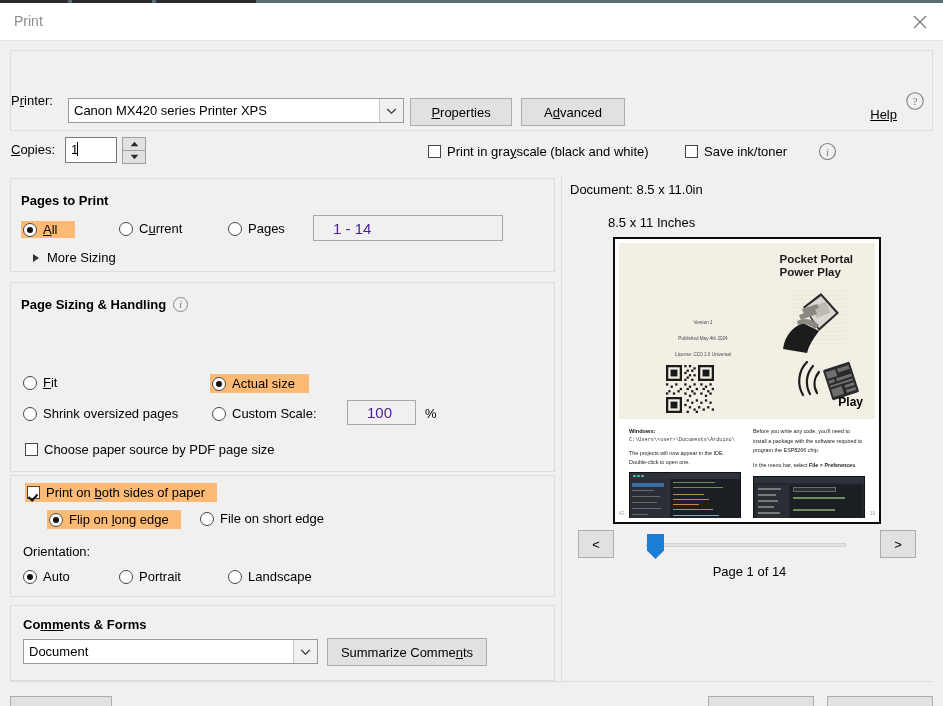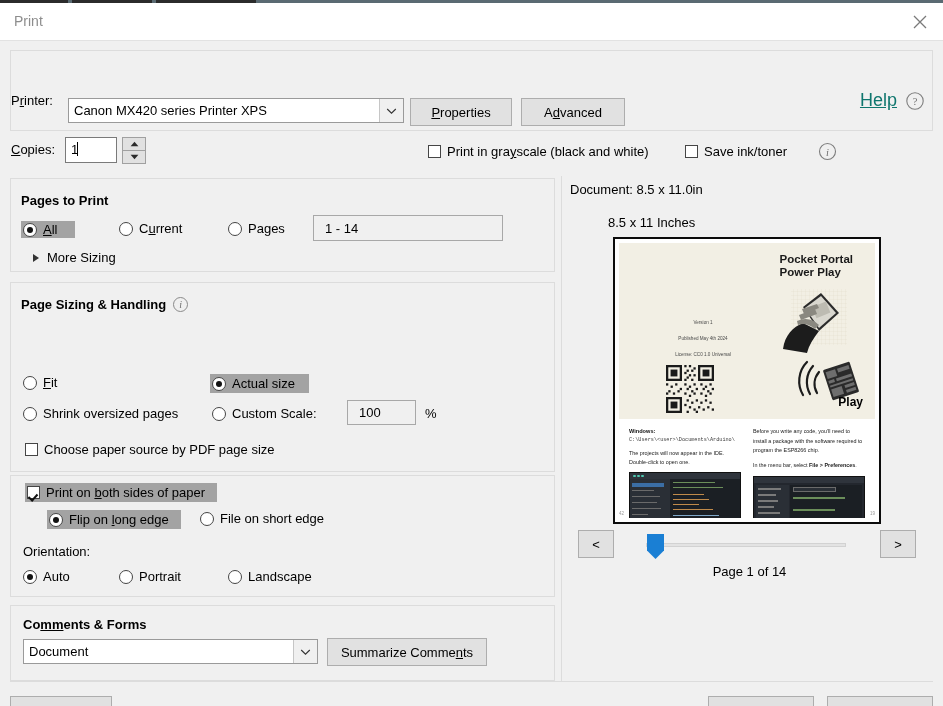--- a/index.html
+++ b/index.html
@@ -44,22 +44,22 @@
   .combo { position:absolute; background:#fff; border:1px solid #9a9a9a;
            height:25px; display:flex; align-items:center; }
   .combo .val { padding-left:5px; font-size:13px; flex:1 1 auto; white-space:nowrap; overflow:hidden; }
   .combo .arrow { width:24px; height:23px; display:flex; align-items:center; justify-content:center;
                   background:#f0f0f0; border-left:1px solid #c6c6c6; }
 
   .btn { background:#e1e1e1; border:1px solid #adadad; font-size:13px;
          display:flex; align-items:center; justify-content:center;
          cursor:pointer; color:#000; font-family:"Liberation Sans", sans-serif; }
 
-  .helplink { position:absolute; right:46px; top:49px; color:#0f766e;
-              text-decoration:underline; font-size:18px; cursor:pointer; }
+  .helplink { position:absolute; right:46px; top:66px; color:#000000;
+              text-decoration:underline; font-size:13px; cursor:pointer; }
   .help-circle { position:absolute; right:18px; top:50px; width:20px; height:20px; cursor:pointer; }
 
   .copies-label { position:absolute; left:11px; top:101px; }
   .copies-input { position:absolute; left:65px; top:96px; width:52px; height:26px;
                   background:#fff; border:1px solid #7a7a7a; font-size:13px;
                   padding-left:5px; line-height:24px; position:absolute; }
   .caret { display:inline-block; width:1px; height:14px; background:#000;
            vertical-align:-2px; margin-left:-1px; }
   .spinner { position:absolute; left:122px; top:96px; width:24px; height:27px;
              display:flex; flex-direction:column; }
@@ -72,29 +72,29 @@
         display:inline-block; position:relative; vertical-align:-2px; }
   .cb.checked::after { content:""; position:absolute; left:2px; top:5px; width:4px; height:7px;
         border-right:2px solid #111; border-bottom:2px solid #111;
         transform:rotate(42deg); }
   .rd { width:14px; height:14px; border:1px solid #454545; border-radius:50%;
         background:#fff; display:inline-block; position:relative; vertical-align:-3px; }
   .rd.checked::after { content:""; position:absolute; left:3px; top:3px; width:6px; height:6px;
         border-radius:50%; background:#111; }
 
   .optrow { display:flex; align-items:center; gap:6px; cursor:pointer; }
-  .hl { background:#a3a3a3; }
+  .hl { background:#fdba74; }
 
   
   .panel { position:absolute; left:10px; width:545px; background:#f0f0f0;
            border:1px solid #dcdcdc; }
   .section-title { font-weight:bold; font-size:13px; }
 
-  .grayinput { background:#f0f0f0; border:1px solid #a8a8a8; color:#000000;
-               font-size:13px; display:flex; align-items:center; padding-left:11px; }
+  .grayinput { background:#f0f0f0; border:1px solid #a8a8a8; color:#4c1d95;
+               font-size:15px; display:flex; align-items:center; padding-left:19px; }
 
   
   .tabbtns { display:flex; gap:4px; }
   .tabbtn { width:128px; height:33px; }
   .tabbtn.active { background:#ffff00; border:1px solid #b8b800; position:relative; }
   .tabbtn.active .focusring { position:absolute; left:2px; top:2px; right:2px; bottom:2px;
                               border:1px dotted #000; }
 
   .triangle { width:0; height:0; border-left:6px solid #333;
               border-top:4.5px solid transparent; border-bottom:4.5px solid transparent;

